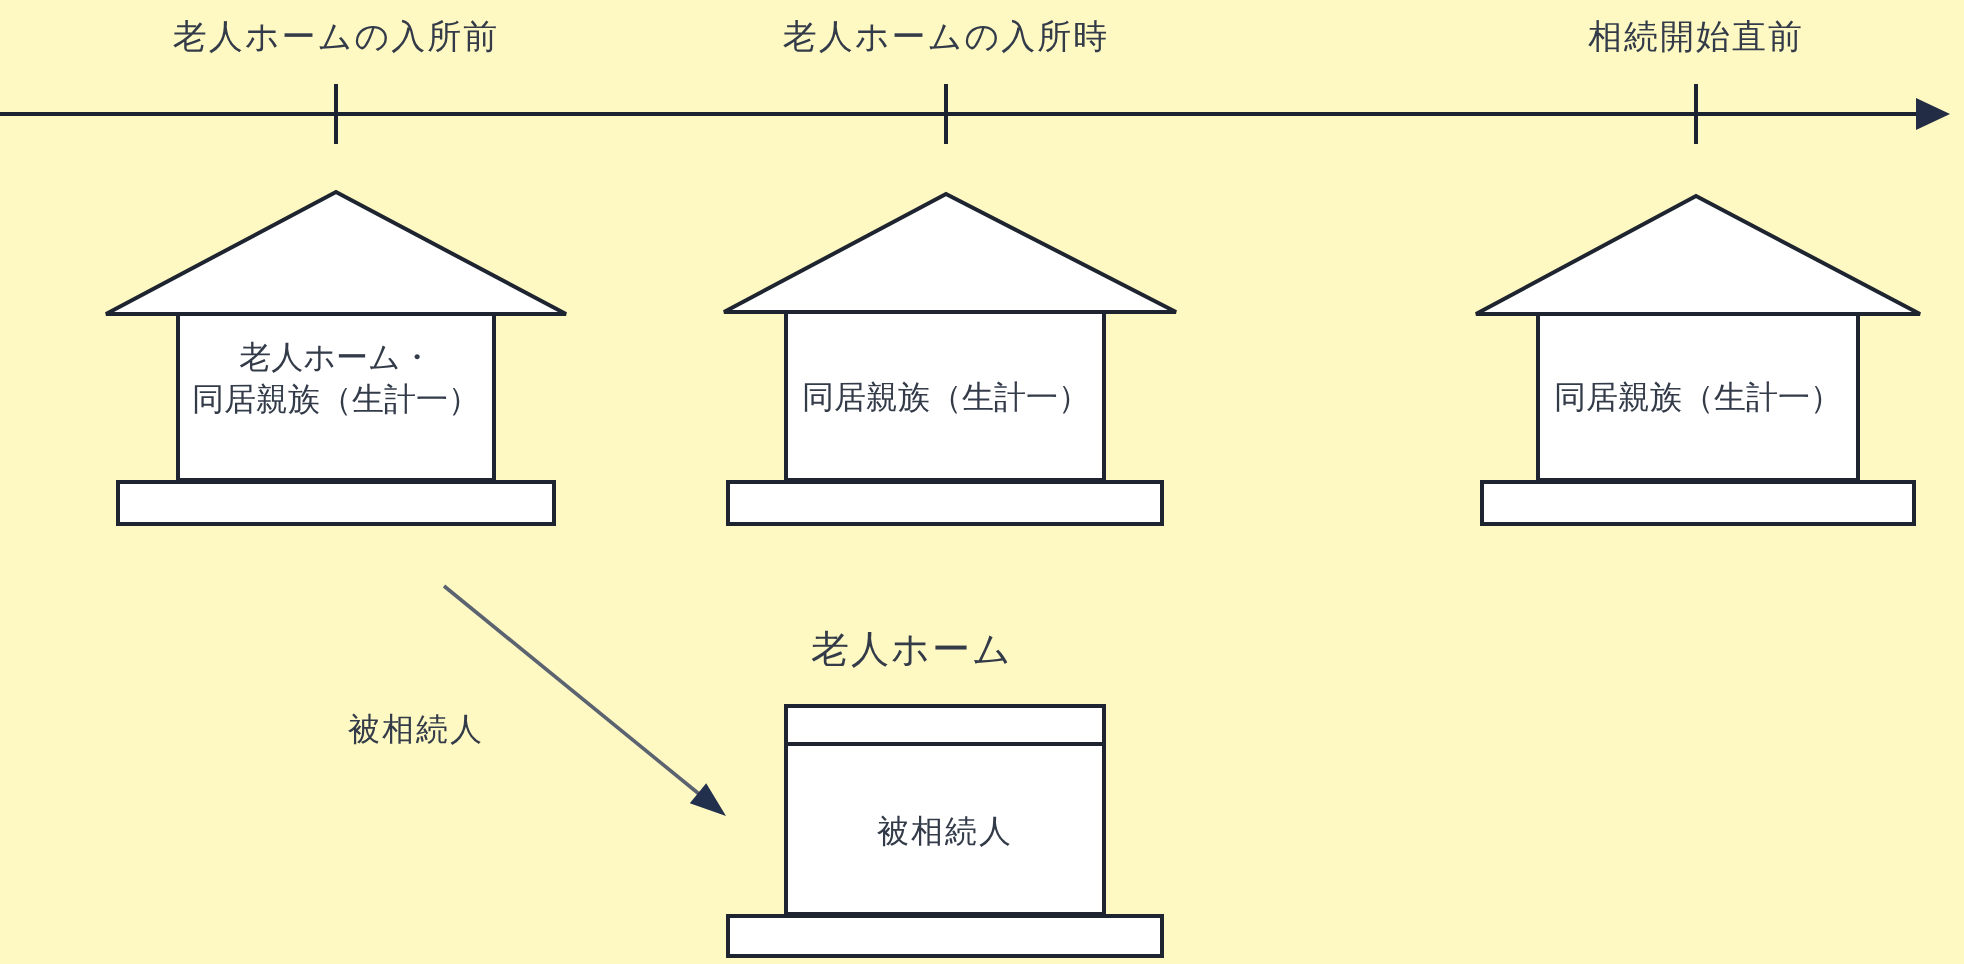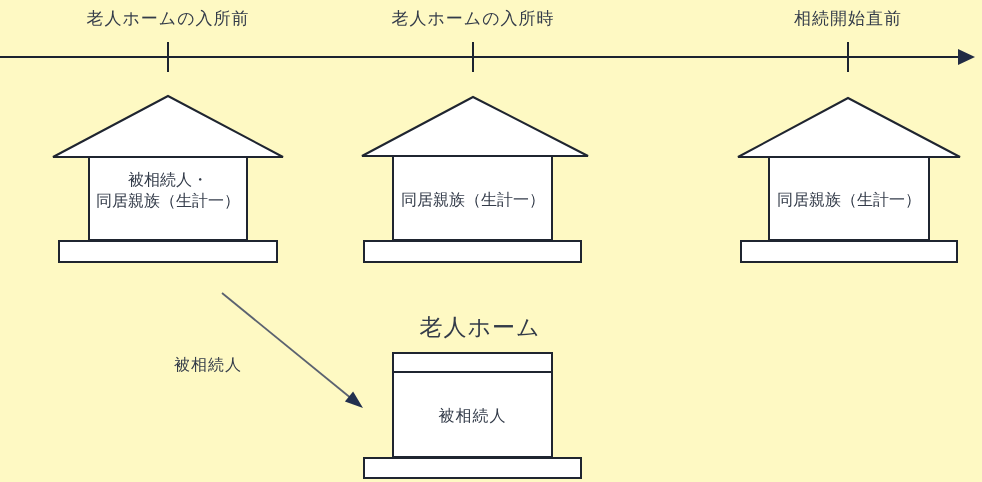--- a/index.html
+++ b/index.html
@@ -84,23 +84,23 @@
   .arrow-label {
     left: 208px; top: 355px;
     transform: translateX(-50%);
     font-size: 16px;
     letter-spacing: 1px;
     white-space: nowrap;
   }
 
   
   .nh-title {
-    left: 480px; top: 312px;
+    left: 456px; top: 312px;
     transform: translateX(-50%);
-    font-size: 23px;
+    font-size: 19px;
     letter-spacing: 1px;
     white-space: nowrap;
   }
   .nh-building {
     left: 392px; top: 352px; width: 161px; height: 106px;
     border: 2px solid #1f2530;
     background: #ffffff;
   }
   .nh-band {
     width: 100%; height: 19px;
@@ -133,21 +133,21 @@
   <div class="abs milestone-label ml-1">老人ホームの入所前</div>
   <div class="abs milestone-label ml-3">相続開始直前</div>
   <div class="abs milestone-label ml-2">老人ホームの入所時</div>
 
   <div class="abs house-body body-1"></div>
   <div class="abs house-base base-1"></div>
   <svg class="abs roof-svg roof-1" width="240" height="70" viewBox="0 0 240 70">
     <polygon points="5,65 120,4 235,65" fill="#ffffff" stroke="#1f2530" stroke-width="2"></polygon>
   </svg>
   <div class="abs house-label hl-1">
-    <div>被相続人・</div>
+    <div>老人ホーム・</div>
     <div>同居親族（生計一）</div>
   </div>
 
   <div class="abs house-body body-2"></div>
   <div class="abs house-base base-2"></div>
   <svg class="abs roof-svg roof-2" width="236" height="68" viewBox="0 0 236 68">
     <polygon points="5,64 116,5 231,64" fill="#ffffff" stroke="#1f2530" stroke-width="2"></polygon>
   </svg>
   <div class="abs house-label hl-2">同居親族（生計一）</div>
 

